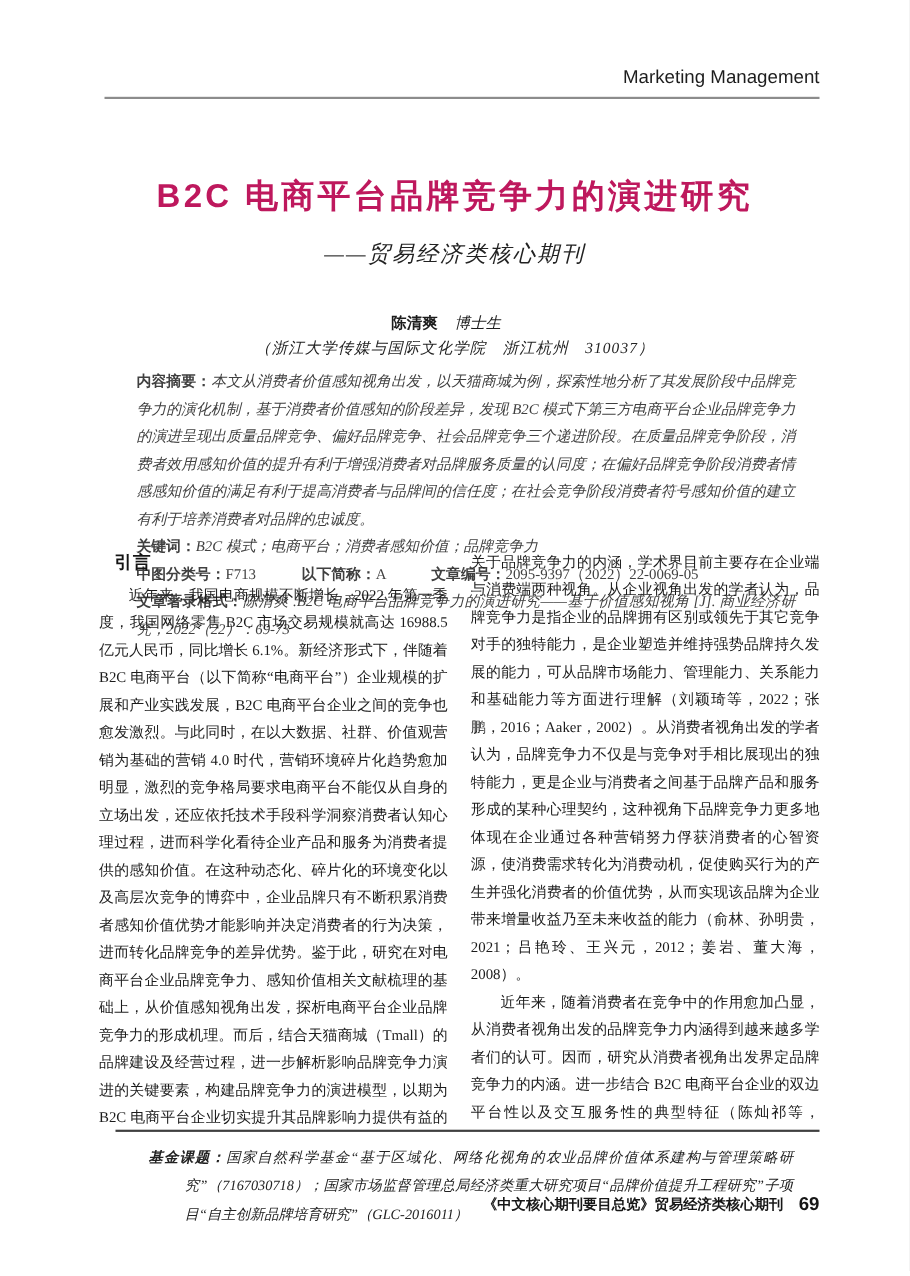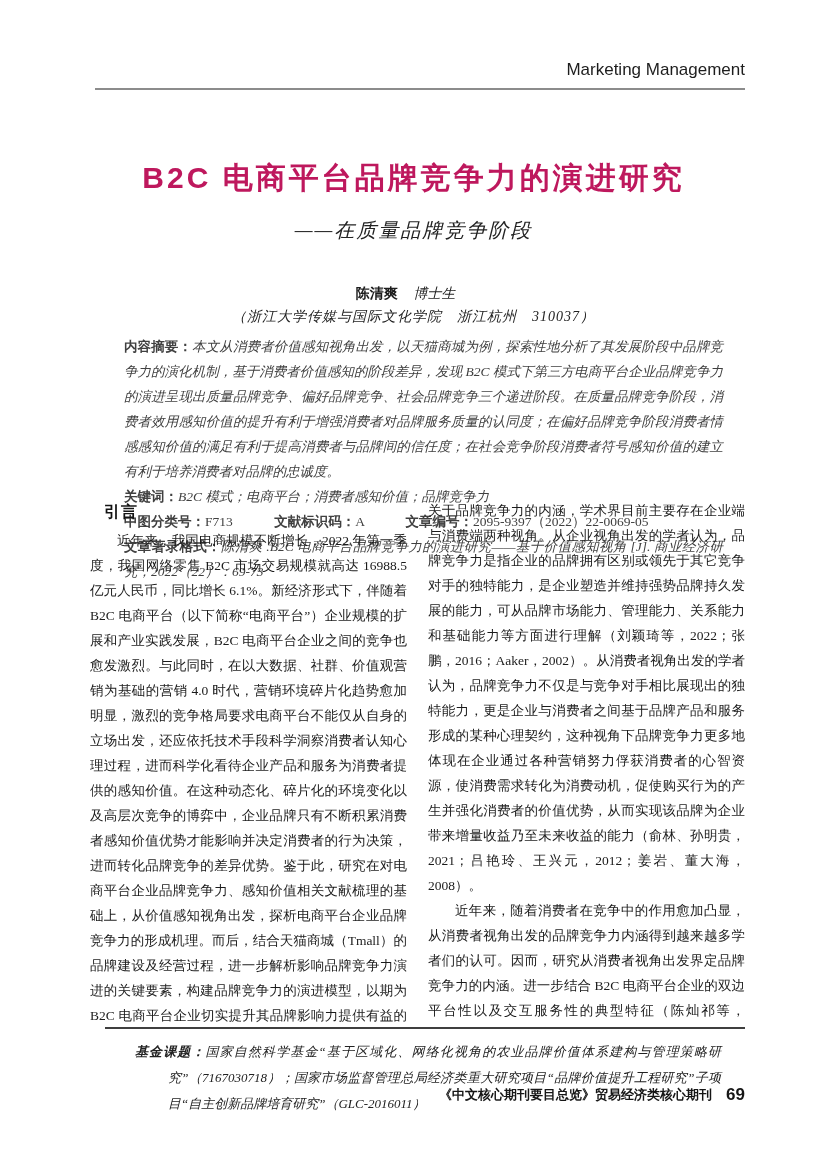--- a/index.html
+++ b/index.html
@@ -95,38 +95,38 @@
 </style>
 </head>
 <body>
 
 <div class="page">
 
   <div class="journal-header">Marketing Management</div>
   <div class="header-rule"></div>
 
   <h1 class="article-title">B2C 电商平台品牌竞争力的演进研究</h1>
-  <div class="article-subtitle">——在质量品牌竞争阶段</div>
+  <div class="article-subtitle">——贸易经济类核心期刊</div>
 
   <div class="author-line">
     <span class="author-name">陈清爽</span>
     <span class="author-role">博士生</span>
   </div>
   <div class="affiliation-line">（浙江大学传媒与国际文化学院　浙江杭州　310037）</div>
 
   <div class="meta-block">
     <p class="kaiti">
       <span class="lbl">内容摘要：</span><span>本文从消费者价值感知视角出发，以天猫商城为例，探索性地分析了其发展阶段中品牌竞争力的演化机制，基于消费者价值感知的阶段差异，发现 B2C 模式下第三方电商平台企业品牌竞争力的演进呈现出质量品牌竞争、偏好品牌竞争、社会品牌竞争三个递进阶段。在质量品牌竞争阶段，消费者效用感知价值的提升有利于增强消费者对品牌服务质量的认同度；在偏好品牌竞争阶段消费者情感感知价值的满足有利于提高消费者与品牌间的信任度；在社会竞争阶段消费者符号感知价值的建立有利于培养消费者对品牌的忠诚度。</span>
     </p>
     <p class="kaiti">
       <span class="lbl">关键词：</span><span>B2C 模式；电商平台；消费者感知价值；品牌竞争力</span>
     </p>
     <p class="clc-line">
       <span class="pair"><span class="lbl">中图分类号：</span><span class="val">F713</span></span>
-      <span class="pair"><span class="lbl">文献标识码：</span><span class="val">A</span></span>
+      <span class="pair"><span class="lbl">以下简称：</span><span class="val">A</span></span>
       <span class="pair"><span class="lbl">文章编号：</span><span class="val">2095-9397（2022）22-0069-05</span></span>
     </p>
     <p class="kaiti">
       <span class="lbl">文章著录格式：</span><span>陈清爽 .B2C 电商平台品牌竞争力的演进研究——基于价值感知视角 [J]. 商业经济研究，2022（22）：69-73</span>
     </p>
   </div>
 
   <div class="bodycols">
     <div class="col">
       <h3>引言</h3>

